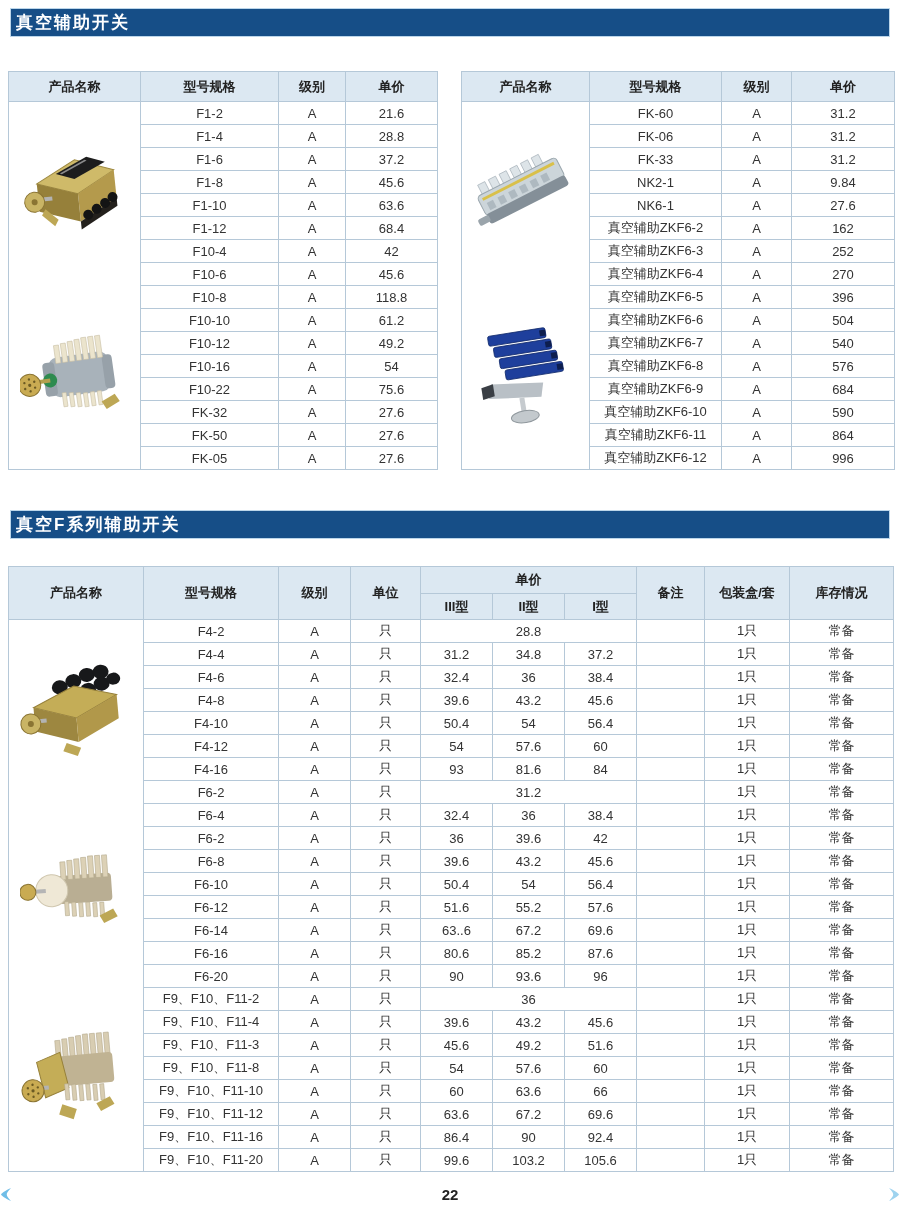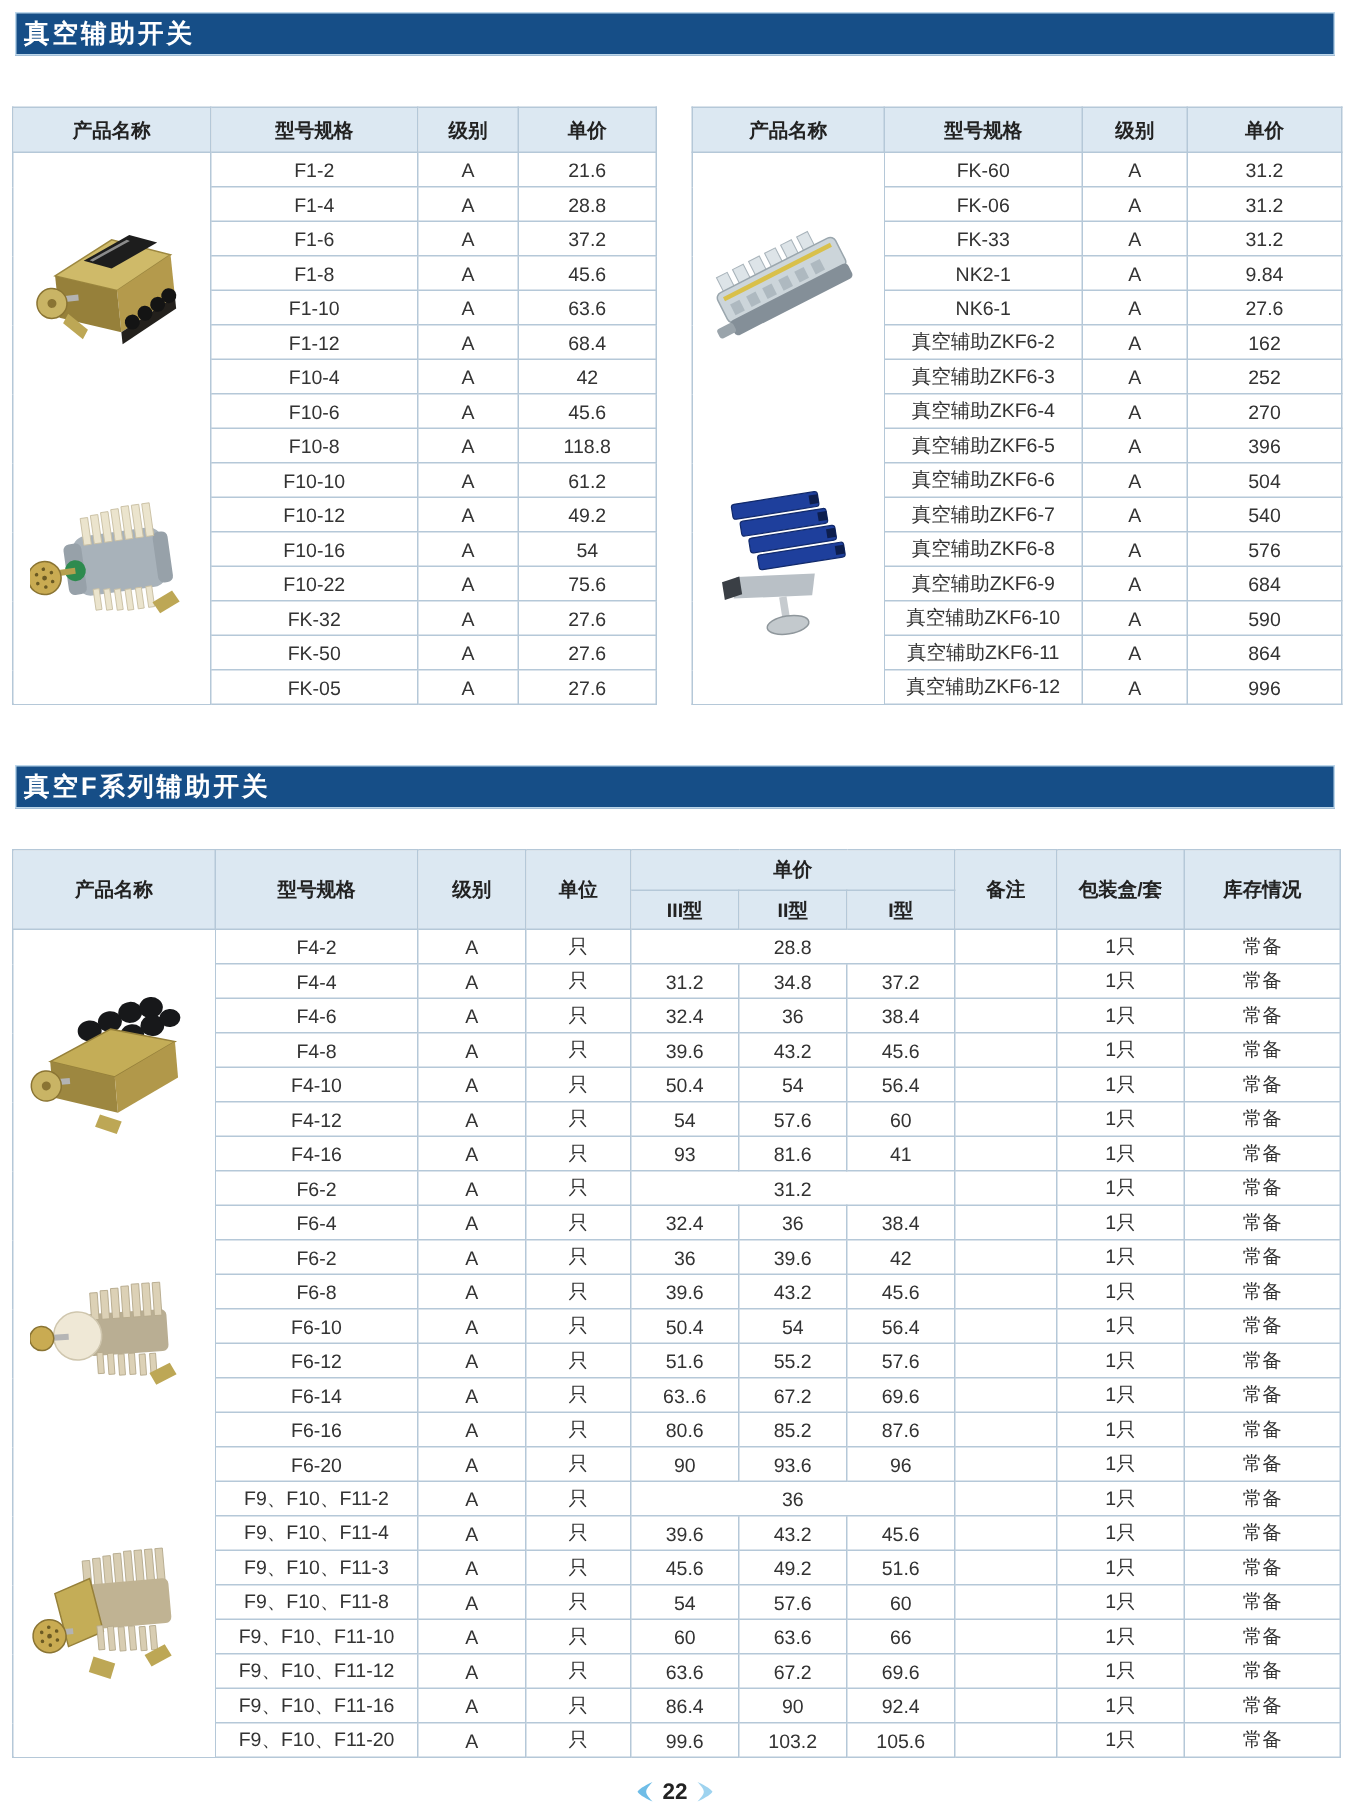--- a/index.html
+++ b/index.html
@@ -29,21 +29,21 @@
   .photo-stack {
     position: absolute; left: 0; top: 0; right: 0; bottom: 0;
     display: flex; flex-direction: column; justify-content: space-around; align-items: center;
   }
   .bigt { width: 885px; margin: 27px 0 0 8px; }
   .bigt thead tr:first-child th { height: 27px; }
   .bigt thead tr:last-child th { height: 26px; }
   .bigt td { height: 23px; }
   .footer {
     position: absolute; left: 0; bottom: 6px; width: 100%;
-    display: flex; justify-content: center; align-items: center; gap: 5px;
+    display: flex; justify-content: space-between; align-items: center; gap: 5px;
   }
   .pagenum { font-size: 15px; color: #222; font-weight: bold; }
 </style>
 </head>
 <body>
 
 <div class="bar">
   <span>真空辅助开关</span>
 </div>
 
@@ -536,21 +536,21 @@
         <td></td>
         <td>1只</td>
         <td>常备</td>
       </tr>
       <tr>
         <td>F4-16</td>
         <td>A</td>
         <td>只</td>
         <td>93</td>
         <td>81.6</td>
-        <td>41</td>
+        <td>84</td>
         <td></td>
         <td>1只</td>
         <td>常备</td>
       </tr>
       <tr>
         <td>F6-2</td>
         <td>A</td>
         <td>只</td>
         <td colspan="3">31.2</td>
         <td></td>

